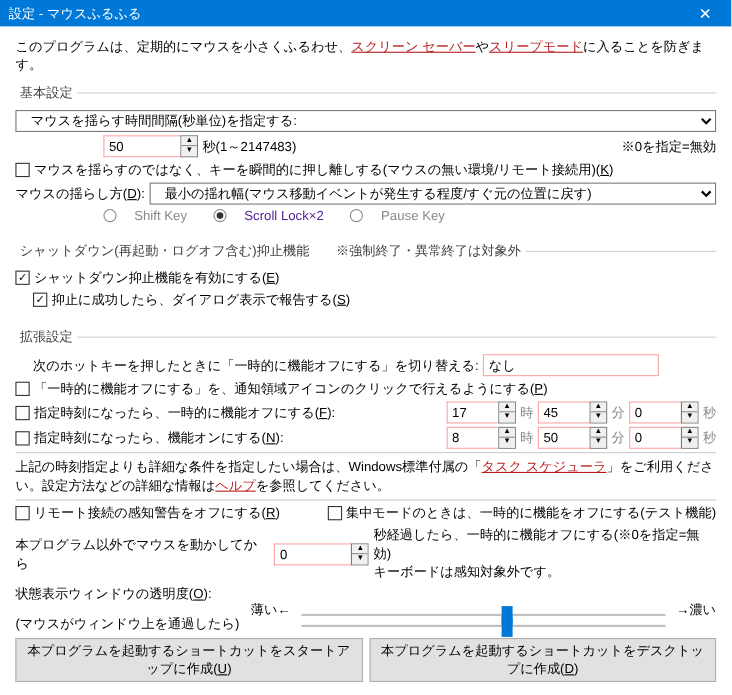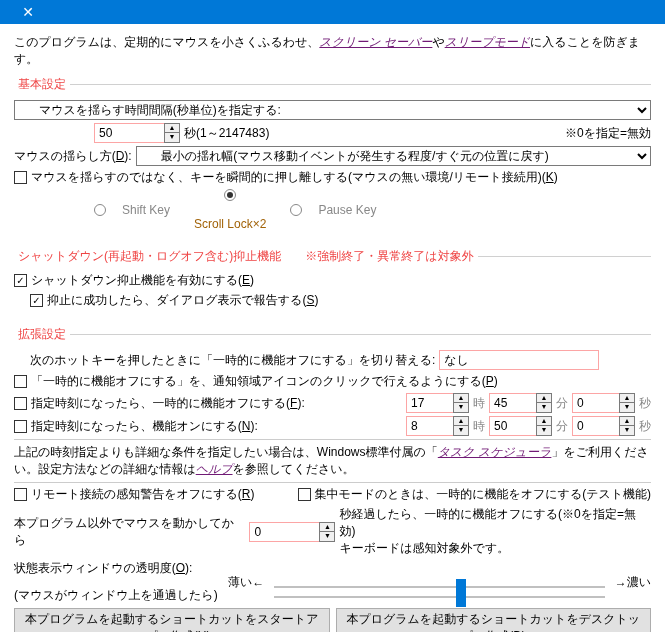--- a/index.html
+++ b/index.html
@@ -2,55 +2,56 @@
 <html><head>
 <meta charset="utf-8">
 <style>
 * { box-sizing: border-box; margin: 0; padding: 0; font-family: "Meiryo UI", "MS UI Gothic", sans-serif; font-size: 12px; }
 body { background: #fff; width: 665px; height: 632px; overflow: hidden; }
 .titlebar { background: #0078d7; color: #fff; height: 24px; display: flex; align-items: center; padding: 0 4px 0 8px; }
 .titlebar .title { flex: 1; }
 .titlebar .close { width: 40px; text-align: center; font-size: 14px; }
 .content { padding: 10px 14px 8px 14px; }
 .intro { margin-bottom: 8px; }
-.link { color: #701a75; text-decoration: underline; cursor: pointer; font-style: italic; }
+.link { color: #b91c1c; text-decoration: underline; cursor: pointer; }
 fieldset { border: 1px solid #d0d0d0; border-left: none; border-right: none; border-bottom: none; padding: 4px 0 8px 0; margin-bottom: 6px; position: relative; }
-legend { padding: 0 4px; color: #ef4444; }
+legend { padding: 0 4px; color: #404040; }
 .row { display: flex; align-items: center; margin: 3px 0; gap: 4px; }
 .row.indent { padding-left: 16px; }
-select { border: 1px solid #7a7a7a; background: #fff; height: 20px; padding: 0 20px; }
+select { border: 1px solid #7a7a7a; background: #fff; height: 20px; padding: 0 9px; }
 input[type=text], .spinner-input { border: 1px solid #fca5a5; height: 20px; padding: 0 4px; }
 .spinner { display: inline-flex; }
 .spinner input { width: 70px; border-right: none; text-align: left; }
 .spinner .btns { display: flex; flex-direction: column; border: 1px solid #7a7a7a; width: 16px; }
 .spinner .btns span { height: 9px; font-size: 7px; text-align: center; line-height: 8px; background: #f0f0f0; cursor: pointer; }
 .spinner .btns span:first-child { border-bottom: 1px solid #7a7a7a; }
 .spinner.small input { width: 47px; }
 .radio-row { display: flex; gap: 24px; padding-left: 80px; }
 .radiolbl { display: flex; align-items: center; gap: 16px; color: #888; }
-.radiolbl.sel { color: #a16207; flex-direction: column; }
+.radiolbl.sel { color: #4c1d95; }
 .radiolbl .r { width: 12px; height: 12px; border: 1px solid #888; border-radius: 50%; display: inline-flex; align-items: center; justify-content: center; }
 .radiolbl.sel .r::after { content: ''; width: 6px; height: 6px; background: #333; border-radius: 50%; }
 .chkline { display: flex; align-items: center; gap: 4px; }
 .chk { width: 13px; height: 13px; border: 1px solid #333; display: inline-flex; align-items: center; justify-content: center; font-size: 10px; line-height: 10px; background: #fff; }
 .chk.on::after { content: '✓'; color: #000; }
 .disabled { color: #888; }
 .note-right { text-align: right; flex: 1; }
 .slider { position: relative; flex: 1; height: 20px; }
 .slider .track { position: absolute; top: 9px; left: 0; right: 0; height: 2px; background: #c0c0c0; }
 .slider .thumb { position: absolute; top: 2px; width: 10px; height: 18px; background: #0078d7; }
 .bottom-btns { display: flex; gap: 6px; margin-top: 4px; }
 .bottom-btns .btn { flex: 1; border: 1px solid #adadad; background: #e1e1e1; padding: 2px 6px; text-align: center; cursor: pointer; }
 .accel { text-decoration: underline; }
 .flex1 { flex: 1; }
 </style>
 </head>
 <body>
 
 <div class="titlebar">
+  <span class="title">設定 - マウスふるふる</span>
   <span class="close">✕</span>
 </div>
 
 <div class="content">
   <div class="intro">
     <span>このプログラムは、定期的にマウスを小さくふるわせ、</span><span class="link">スクリーン セーバー</span><span>や</span><span class="link">スリープモード</span><span>に入ることを防ぎます。</span>
   </div>
 
   <fieldset>
     <legend>基本設定</legend>
@@ -63,29 +64,29 @@
       <span class="spinner">
         <input type="text" value="50" style="">
         <span class="btns">
             <span>▲</span>
             <span>▼</span>
           </span>
       </span>
       <span>秒(1～2147483)</span>
       <span class="note-right">※0を指定=無効</span>
     </div>
+    <div class="row chkline">
+      <span class="chk"></span>
+      <span><span>マウスを揺らすのではなく、キーを瞬間的に押し離しする(マウスの無い環境/リモート接続用)(</span><span class="accel">K</span>)</span>
+    </div>
     <div class="row">
       <span><span>マウスの揺らし方(</span><span class="accel">D</span><span>):</span></span>
       <select class="flex1">
         <option>最小の揺れ幅(マウス移動イベントが発生する程度/すぐ元の位置に戻す)</option>
       </select>
-    </div>
-    <div class="row chkline">
-      <span class="chk"></span>
-      <span><span>マウスを揺らすのではなく、キーを瞬間的に押し離しする(マウスの無い環境/リモート接続用)(</span><span class="accel">K</span>)</span>
     </div>
     <div class="row radio-row">
       <span class="radiolbl">
           <span class="r"></span>
           <span>Shift Key</span>
         </span>
       <span class="radiolbl sel">
           <span class="r"></span>
           <span>Scroll Lock×2</span>
         </span>

